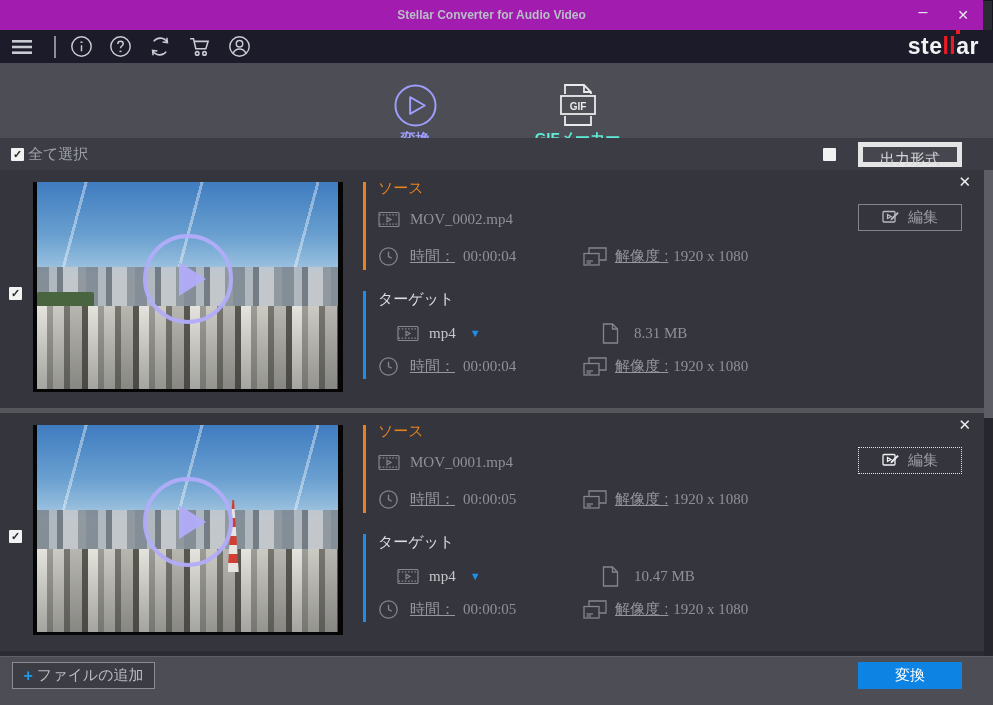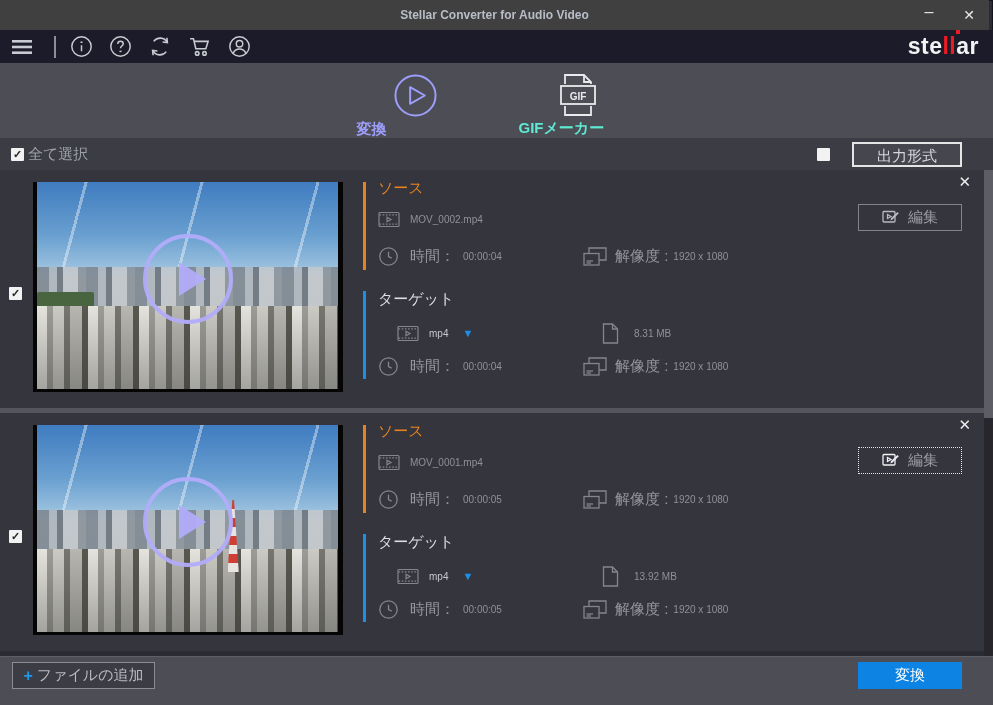--- a/index.html
+++ b/index.html
@@ -3,46 +3,46 @@
 <meta charset="utf-8">
 <style>
   html,body{margin:0;padding:0;}
   body{
     width:993px;height:705px;position:relative;overflow:hidden;
     background:#2b2b33;font-family:"Liberation Sans",sans-serif;
     box-shadow:inset 0 0 0 1px #14141f;
     -webkit-font-smoothing:antialiased;
   }
   
-  .titlebar{position:absolute;top:0;left:0;right:4px;height:30px;background:#404040;}
+  .titlebar{position:absolute;top:0;left:0;right:10px;height:30px;background:#a21caf;}
   .titlebar .title{color:#b9bdc7;font-size:12px;font-weight:bold;text-align:center;line-height:30px;}
   .winbtns{position:absolute;top:0;right:0;height:30px;display:flex;align-items:center;}
   .winbtn{width:40px;height:30px;color:#e8e9ee;font-size:14px;display:flex;align-items:center;justify-content:center;cursor:pointer;}
   .winbtn.min{font-size:16px;padding-bottom:6px;}
   
   .toolbar{position:absolute;top:30px;left:0;right:0;height:33px;background:#1b1b29;display:flex;align-items:center;padding-left:10px;}
   .tool-ic{color:#c9cbd2;margin-right:14px;display:flex;align-items:center;cursor:pointer;}
   .tb-sep{width:2px;height:22px;background:#8d8f98;margin:0 13px 0 6px;}
   .logo{margin-left:auto;margin-right:14px;font-size:23px;font-weight:bold;color:#f2f3f5;letter-spacing:.5px;position:relative;line-height:1;}
   .logo .red{color:#ed1c24;position:relative;}
   .logo .red::after{content:"";position:absolute;top:-3px;right:-4px;width:4px;height:4px;background:#ed1c24;}
   
   .tabbar{position:absolute;top:63px;left:0;right:0;height:75px;background:#4d4d55;display:flex;justify-content:center;gap:44px;}
-  .tab{width:118px;display:flex;flex-direction:column;padding-top:10px;cursor:pointer;color:#e9eaec;}
+  .tab{width:118px;display:flex;flex-direction:column;align-items:center;padding-top:20px;cursor:pointer;color:#e9eaec;}
   .tab .tab-ic{height:46px;display:flex;align-items:center;justify-content:center;}
   .tab .tab-label{font-size:15px;font-weight:bold;margin-top:2px;color:#5eead4;}
   .tab.active{color:#9e9efc;}
   .tab.active .tab-label{color:#9e9efc;}
   
   .selrow{position:absolute;top:138px;left:0;right:0;height:32px;background:#3c3c44;display:flex;align-items:center;padding:0 31px 0 11px;}
   .cb{width:13px;height:13px;background:#f2f2f2;border-radius:1px;color:#2a2a2a;font-size:11px;font-weight:bold;line-height:13px;text-align:center;cursor:pointer;flex:0 0 auto;}
   .cb.empty{color:transparent;}
   .sel-label{color:#9ca0a8;font-size:15px;margin-left:4px;}
   .spacer{flex:1;}
-  .outbtn{height:25px;margin-left:22px;padding:0 23px;border:2px solid #e5e5e5;background:#46464e;color:#d6d7db;font-size:15px;line-height:23px;cursor:pointer;}
+  .outbtn{height:25px;margin-left:22px;padding:0 17px;border:5px solid #e5e5e5;background:#46464e;color:#d6d7db;font-size:15px;line-height:23px;cursor:pointer;}
   
   .list{position:absolute;top:170px;left:0;bottom:48px;right:0;background:#2b2b33;overflow:hidden;}
   .card{position:relative;margin-right:9px;height:238px;background:#35353d;}
   .card-divider{height:5px;margin-right:9px;background:#55555c;}
   .card .check{position:absolute;left:9px;top:117px;}
   
   .thumb{position:absolute;left:33px;top:12px;width:310px;height:210px;background:#050505;cursor:pointer;}
   .thumb-img{position:absolute;left:4px;right:5px;top:0;bottom:3px;overflow:hidden;
     background:linear-gradient(180deg,#3f7cc0 0%,#6aa0d0 26%,#95bddd 40%,#b9cddd 45%,#c8c9c3 47%,#bdbdb7 100%);}
   .streaks{position:absolute;left:0;right:0;top:0;height:44%;opacity:.65;
@@ -72,23 +72,23 @@
   .tgt-bar{top:121px;background:#1e8fe8;}
   .blk-title{position:absolute;left:378px;font-size:15px;line-height:20px;}
   .src-title{top:8px;color:#e8821e;}
   .tgt-title{top:119px;color:#dddee2;text-align:center;}
   .g1{position:absolute;left:378px;display:flex;align-items:center;height:22px;}
   .g2{position:absolute;left:583px;display:flex;align-items:center;height:22px;}
   .r-file{top:38px;} .r-srctime{top:75px;}
   .r-format{top:152px;margin-left:19px;} .r-tgttime{top:185px;}
   .ic-cell{width:32px;color:#84868d;display:flex;align-items:center;}
   .g2 .ic-cell{width:32px;}
-  .val{font-size:10px;color:#8f9198;}
+  .val{font-size:15px;color:#8f9198;font-family:Liberation Serif, serif;}
   .val.light{color:#c6c8cc;}
-  .lab{font-size:15px;color:#95979d;margin-right:8px;}
+  .lab{font-size:15px;color:#95979d;margin-right:8px;text-decoration:underline;}
   .resgrp .lab{margin-right:5px;}
   .dd{color:#1e8fe8;font-size:11px;margin-left:14px;cursor:pointer;}
   
   .scrollbar{position:absolute;top:0;right:0;width:9px;bottom:0;background:#26262c;}
   .scroll-thumb{position:absolute;top:0;left:0;right:0;height:248px;background:#5d5d66;cursor:pointer;}
   
   .footer{position:absolute;left:0;right:0;bottom:0;height:48px;background:#4d4d55;border-top:1px solid #5e5e66;}
   .addbtn{position:absolute;left:12px;top:5px;width:143px;height:27px;border:1px solid #8a8c94;background:#3c3c44;
     color:#b9bbc0;font-size:15px;display:flex;align-items:center;justify-content:center;gap:4px;cursor:pointer;}
   .addbtn .plus{color:#1e9ae8;font-weight:bold;font-size:16px;}
@@ -372,21 +372,21 @@
       <span class="val light">mp4</span>
       <span class="dd">▼</span>
     </div>
     <div class="g2 r-format">
       <span class="ic-cell">
         <svg width="17" height="21" viewBox="0 0 17 21" fill="none" stroke="currentColor" stroke-width="1.3">
             <path d="M1.5 1h9l5 5v14h-14z"></path>
             <path d="M10.5 1v5h5"></path>
           </svg>
       </span>
-      <span class="val">13.92 MB</span>
+      <span class="val">10.47 MB</span>
     </div>
     <div class="g1 r-tgttime">
       <span class="ic-cell">
         <svg width="21" height="21" viewBox="0 0 21 21" fill="none" stroke="currentColor" stroke-width="1.3">
             <circle cx="10.5" cy="10.5" r="8.7"></circle>
             <path d="M10.5 5.8v4.7l3.2 1.6"></path>
           </svg>
       </span>
       <span class="lab">時間：</span>
       <span class="val">00:00:05</span>

